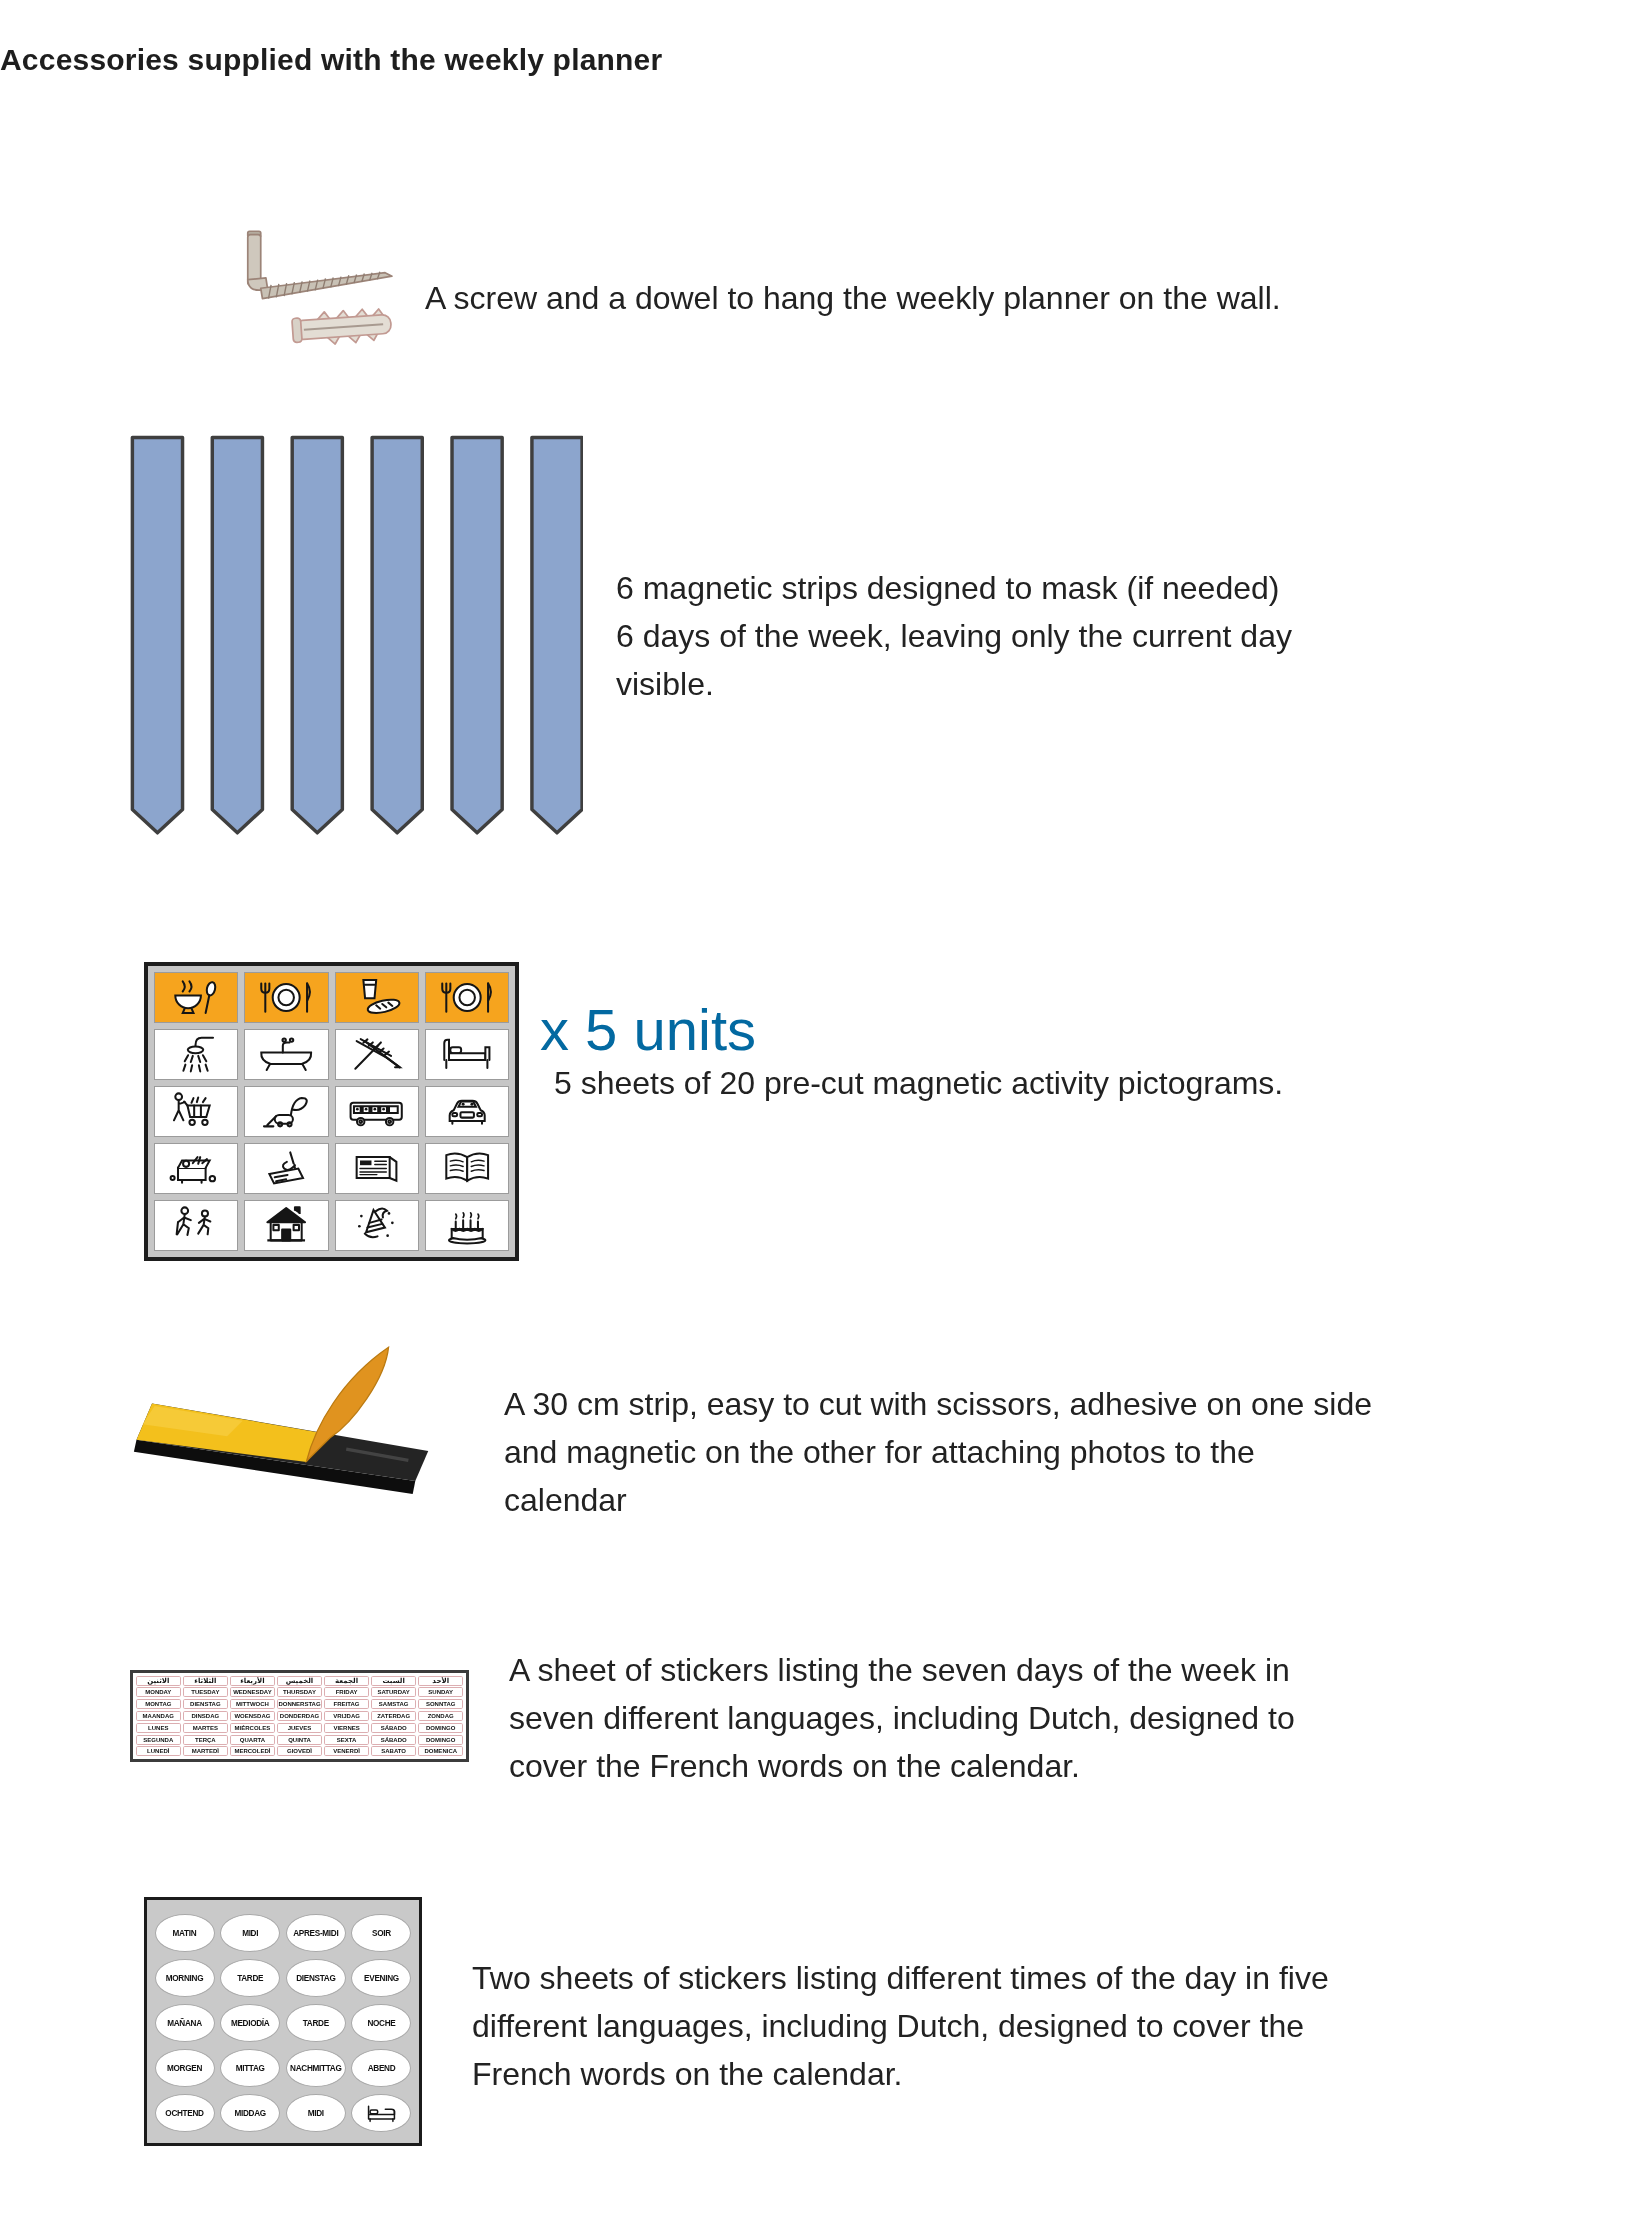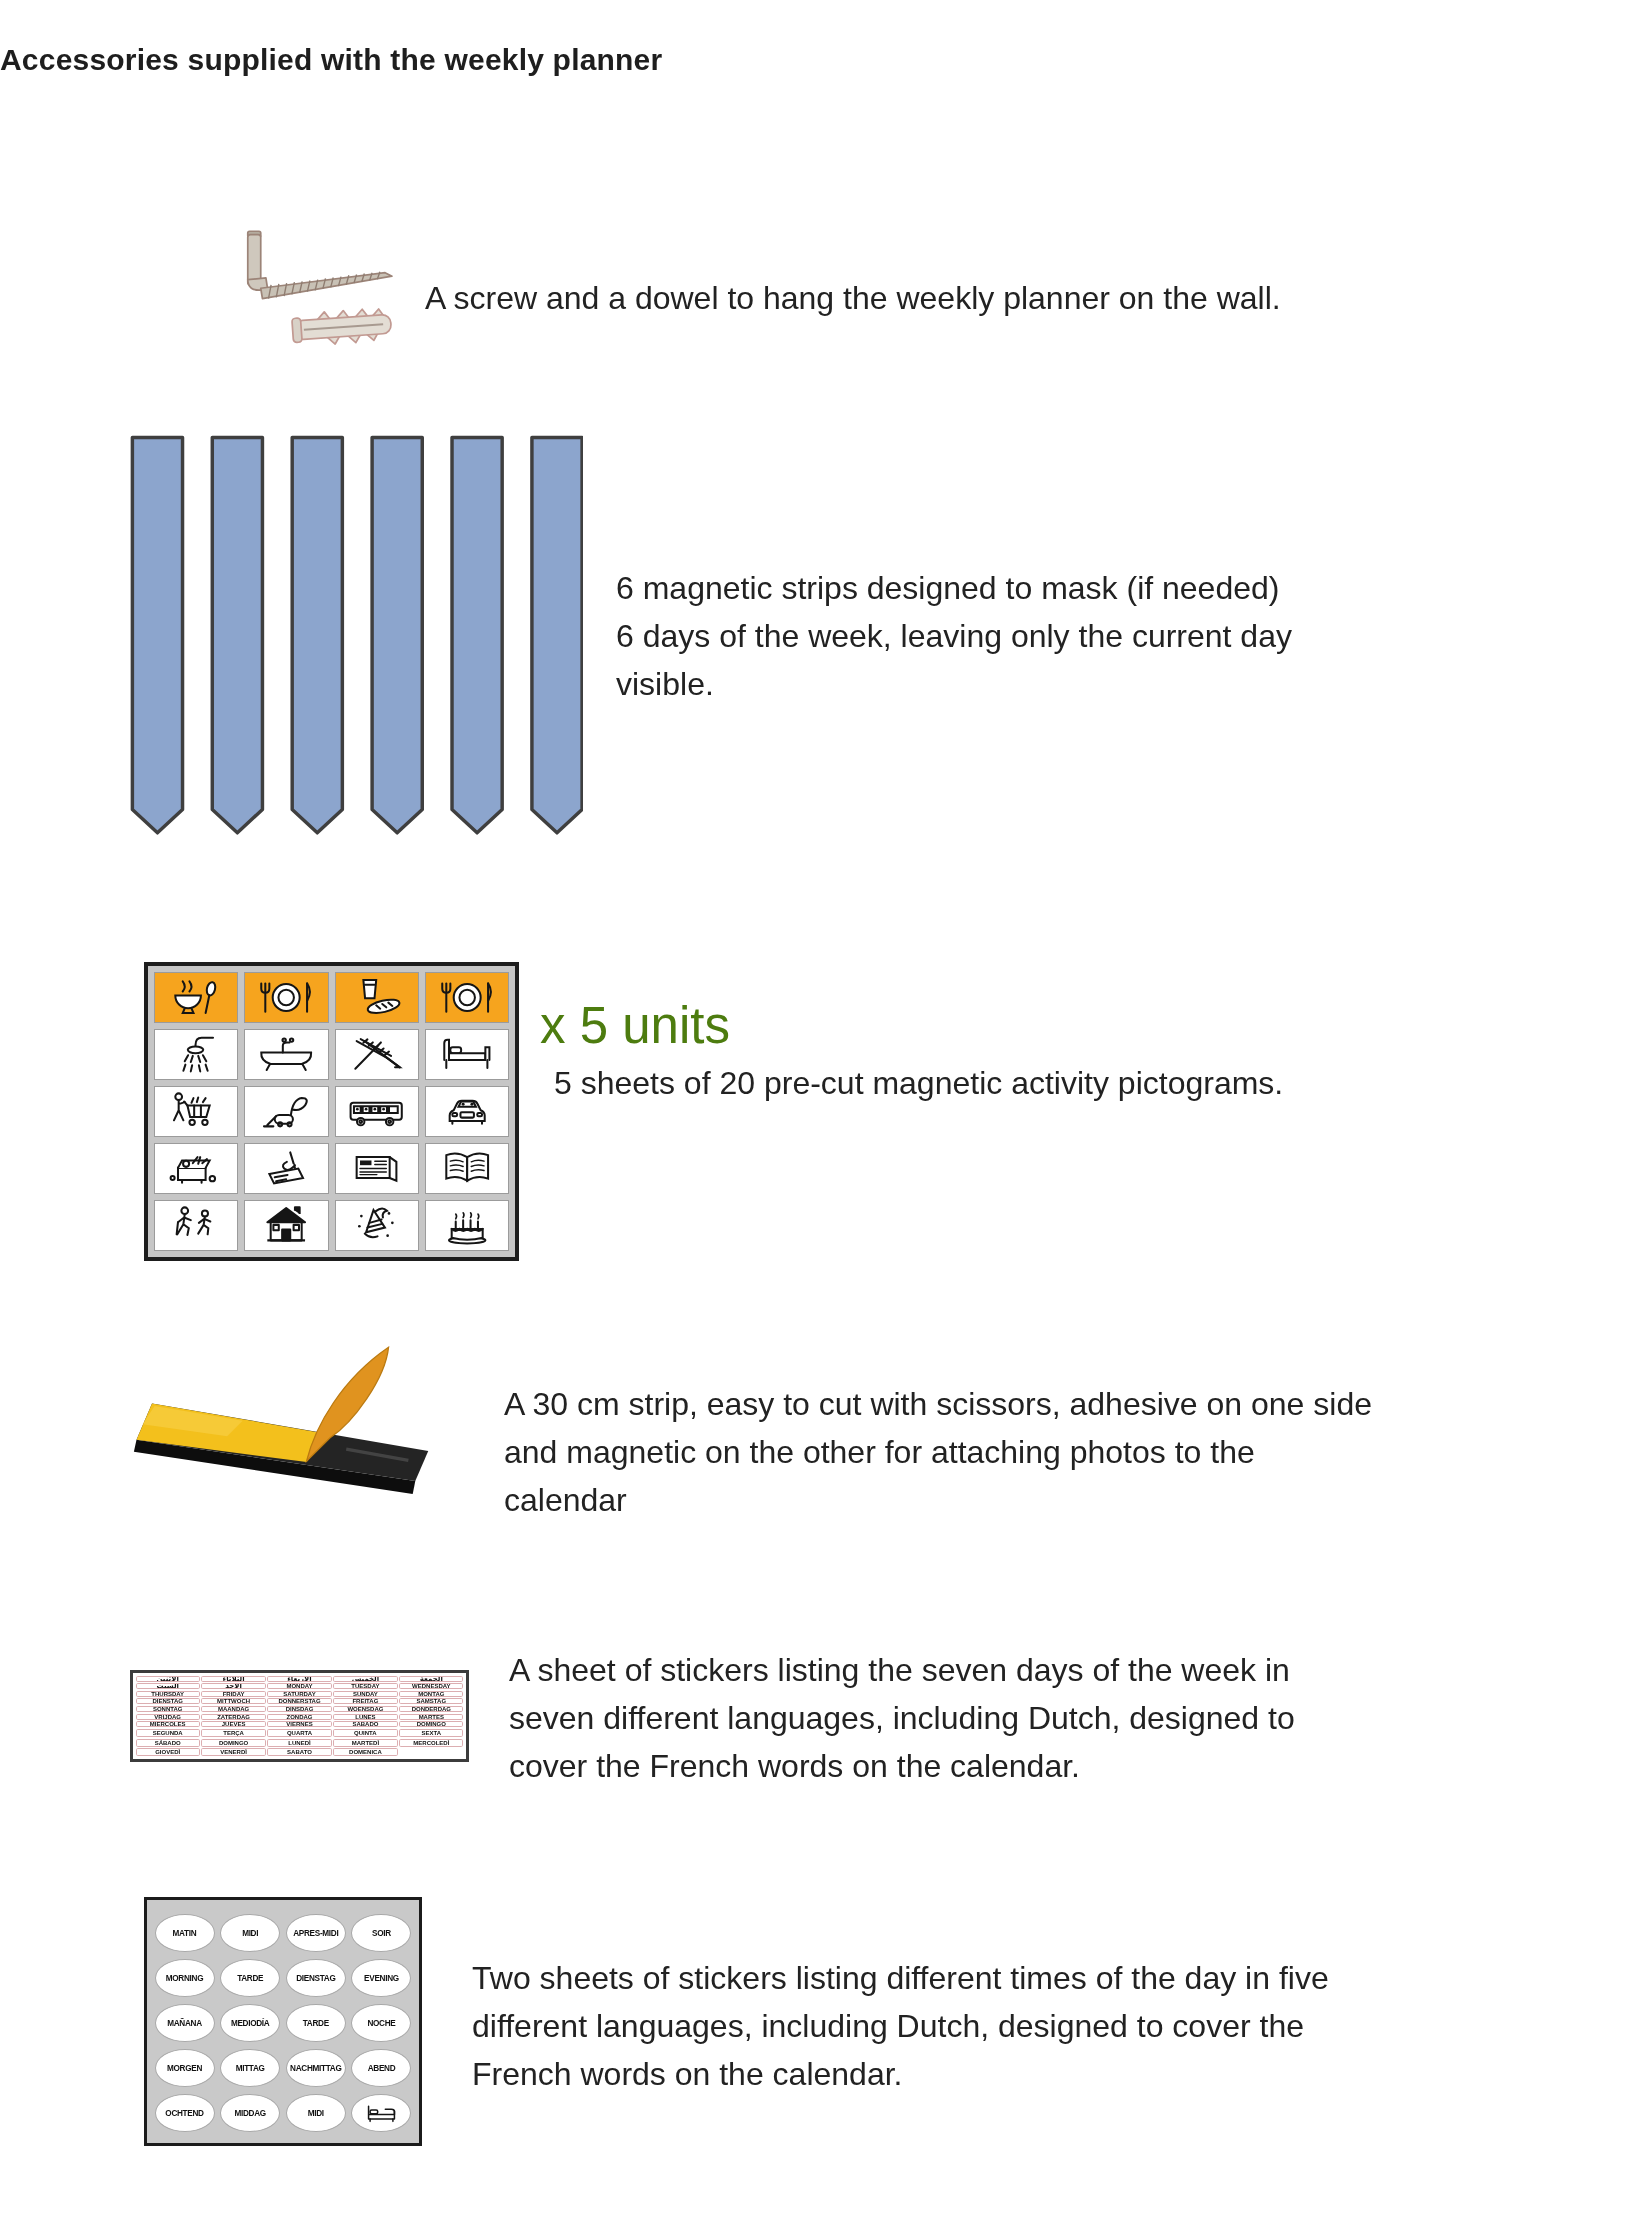--- a/index.html
+++ b/index.html
@@ -19,30 +19,30 @@
   .strips-cap{left:616px;top:564px}
 
   .pict-grid{
     left:144px;top:962px;width:375px;height:299px;box-sizing:border-box;
     border:4.3px solid #1d1d1d;background:#c6c6c6;
     display:grid;grid-template-columns:repeat(4,1fr);grid-template-rows:repeat(5,1fr);
     gap:6px;padding:6px;
   }
   .pcell{background:#fff;border:1.7px solid #9b9b9b;display:flex;align-items:center;justify-content:center;overflow:hidden}
   .pcell svg{width:88%;height:88%}
-  .units{left:540px;top:996px;font-size:51px;color:#4d7c0f}
+  .units{left:540px;top:996px;font-size:58px;color:#0369a1}
   .pict-cap{left:554px;top:1059px}
 
   .adh-img{left:130px;top:1343px;width:322px;height:164px}
   .adh-cap{left:504px;top:1380px}
 
   .day-sheet{
     left:130px;top:1670px;width:339px;height:92px;box-sizing:border-box;
     border:3.5px solid #3c3c3c;background:#fff;
-    display:grid;grid-template-columns:repeat(5,1fr);grid-template-rows:repeat(7,1fr);
+    display:grid;grid-template-columns:repeat(7,1fr);grid-template-rows:repeat(7,1fr);
     gap:1.7px;padding:2.6px;
   }
   .dcell{
     border:0.9px solid #dcaeb1;border-radius:1.7px;background:#fff;
     display:flex;align-items:center;justify-content:center;
     font-weight:bold;font-size:6px;white-space:nowrap;overflow:hidden;color:#111;
   }
   .dcell.ar{font-family:"DejaVu Sans",sans-serif;font-size:7px}
   .day-cap{left:509px;top:1646px}
 

